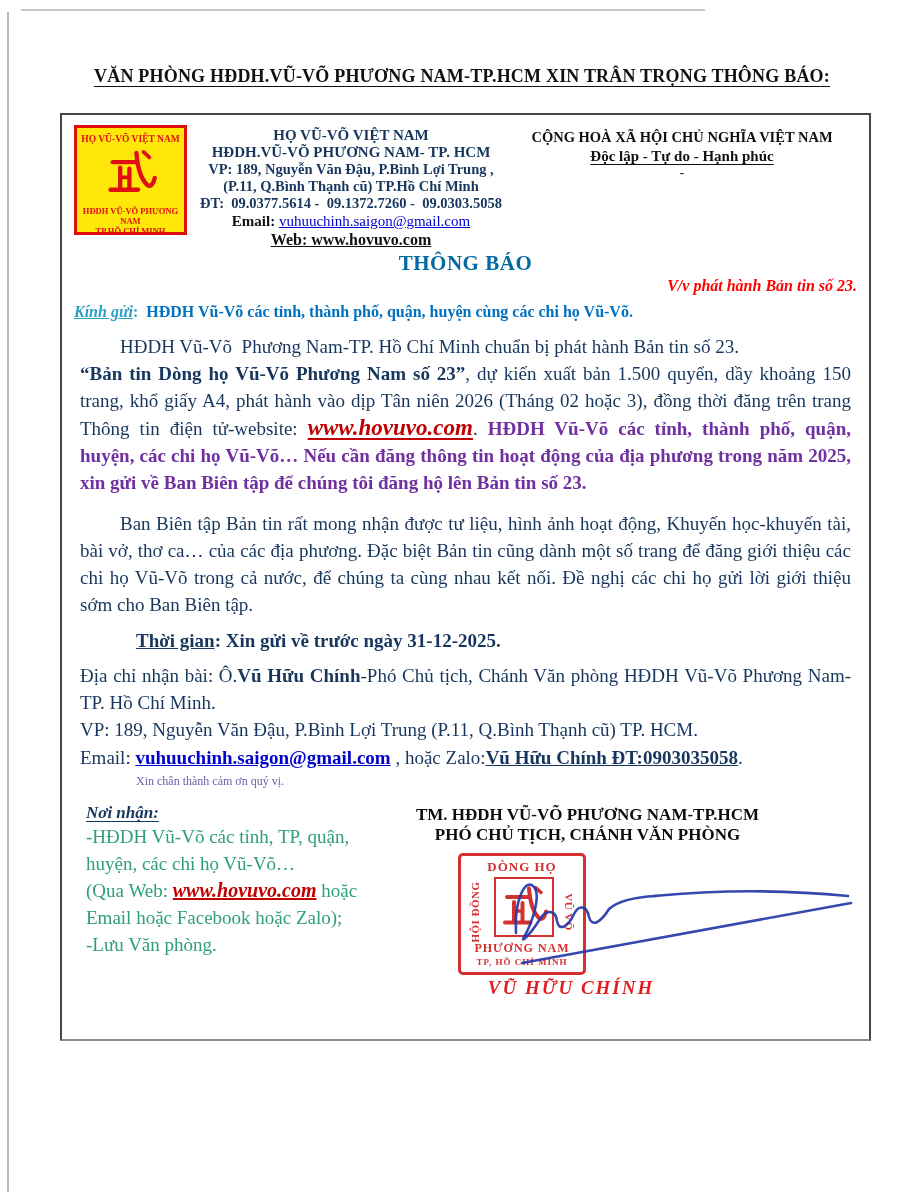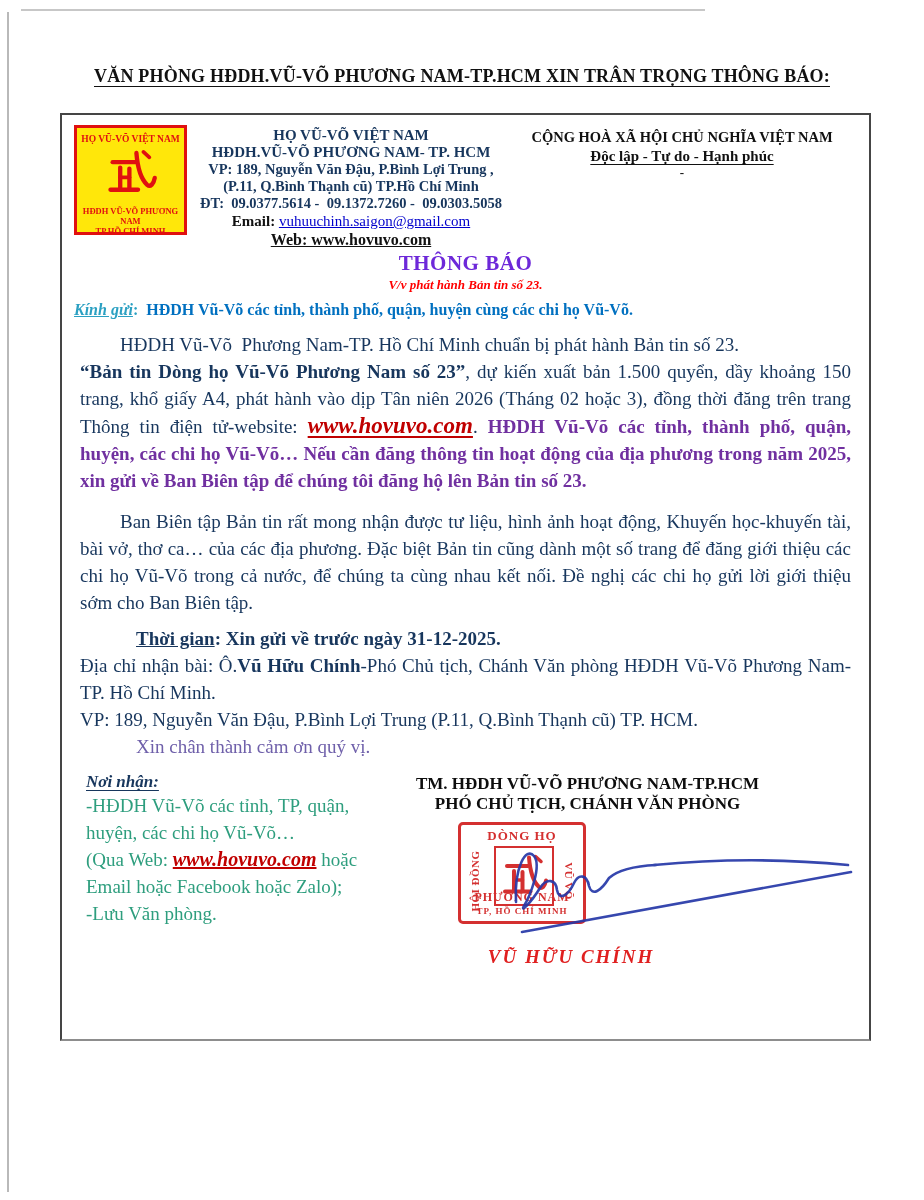--- a/index.html
+++ b/index.html
@@ -58,63 +58,63 @@
   .org-email a, .link-blue { color:#0000CC; text-decoration:underline; cursor:pointer; }
   .org-web { font-size:16px; font-weight:bold; color:#111; text-decoration:underline; margin-top:1px; }
   .org-web span{ cursor:pointer; }
 
   .national { flex:1; text-align:center; padding-top:4px; color:#111; }
   .nat-l1 { font-size:14.5px; font-weight:bold; }
   .nat-l2 { font-size:15px; font-weight:bold; text-decoration:underline; text-underline-offset:3px; margin-top:2px; }
   .nat-dash { font-size:13px; font-weight:bold; }
 
   
-  .tb-title { text-align:center; font-size:21px; font-weight:bold; color:#6d28d9; margin-top:2px; letter-spacing:.5px; }
-  .tb-sub { text-align:center; font-size:13px; font-weight:bold; font-style:italic; color:#FF0000; margin-top:1px; }
+  .tb-title { text-align:center; font-size:21px; font-weight:bold; color:#0369a1; margin-top:2px; letter-spacing:.5px; }
+  .tb-sub { text-align:right; font-size:16px; font-weight:bold; font-style:italic; color:#FF0000; margin-top:1px; }
   .salutation { font-size:16px; margin-top:8px; white-space:nowrap; }
   .sal-label { color:#2BA0C2; font-weight:bold; font-style:italic; text-decoration:underline; }
   .sal-colon { color:#2BA0C2; font-weight:bold; }
   .sal-text { color:#0070C0; font-weight:bold; padding-left:8px; }
 
   
   .para { font-size:19px; line-height:27px; text-align:justify; margin:0 6px; }
   .p-first { text-indent:40px; margin-top:12px; white-space:pre-wrap; }
   .p-main { margin-top:0; }
   .bold-navy { font-weight:bold; }
   .url-red {
     color:#C00000; font-weight:bold; font-style:italic;
     font-size:23px; text-decoration:underline; text-underline-offset:3px; cursor:pointer;
   }
   .purple { color:#7030A0; font-weight:bold; }
   .p2 { text-indent:40px; margin-top:14px; }
   .deadline { font-size:19px; font-weight:bold; margin:12px 6px 0 62px; }
   .deadline .u { text-decoration:underline; }
-  .addr { margin-top:2px; }
+  .addr { margin-top:10px; }
   .line-plain { font-size:19px; line-height:27px; margin:0 6px; }
   .email-line { margin-top:1px; }
   .email-line .mail { color:#0000CC; font-weight:bold; text-decoration:underline; cursor:pointer; }
   .email-line .zalo { font-weight:bold; text-decoration:underline; }
-  .thanks { font-size:19px; color:#6F60AA; margin:3px 6px 0 62px;font-family:Liberation Serif, serif; }
+  .thanks { font-size:12px; color:#6F60AA; margin:3px 6px 0 62px;font-family:Liberation Serif, serif; }
 
   
   .footer { display:flex; margin-top:14px; }
   .f-left { flex:0 0 322px; padding-left:12px; }
   .noinhan { font-size:17px; font-weight:bold; font-style:italic; text-decoration:underline; text-underline-offset:3px; color:#17365D; }
   .f-left .tealline { font-size:19px; line-height:27px; color:#2E9E7E; }
   .url-red-sm { color:#C00000; font-weight:bold; font-style:italic; font-size:20px; text-decoration:underline; cursor:pointer; }
 
   .f-right { flex:1; text-align:center; padding-right:78px; position:relative; }
   .date-line { font-size:19px; font-style:italic; color:#15152a; white-space:pre-wrap; }
   .tm-line { font-size:17px; font-weight:bold; color:#0d0d0d; margin-top:2px; }
   .role-line { font-size:17px; font-weight:bold; color:#0d0d0d; }
 
   .seal-area { position:relative; height:142px; margin-top:8px; }
   .seal {
     position:absolute; left:62px; top:0;
-    width:128px; height:102px;
+    width:128px; height:122px;
     border:3px solid #D43030; border-radius:5px;
     color:#D43030; background:transparent;
   }
   .seal-top { position:absolute; top:3px; left:0; width:100%; text-align:center; font-size:13px; font-weight:bold; letter-spacing:1px; }
   .seal-side-l { position:absolute; left:-17px; top:50px; width:62px; text-align:center; font-size:11px; font-weight:bold; transform:rotate(-90deg); letter-spacing:.5px; }
   .seal-side-r { position:absolute; right:-12px; top:50px; width:52px; text-align:center; font-size:11px; font-weight:bold; transform:rotate(90deg); letter-spacing:.5px; }
   .seal-inner {
     position:absolute; left:33px; top:21px; width:60px; height:60px;
     border:2px solid #D43030; display:flex; align-items:center; justify-content:center;
   }
@@ -191,20 +191,21 @@
   <div class="para p-main"><span class="bold-navy">“Bản tin Dòng họ Vũ-Võ Phương Nam số 23”</span><span>, dự  kiến xuất bản 1.500 quyển, dầy khoảng 150 trang, khổ giấy A4, phát hành vào dịp Tân niên 2026 (Tháng 02 hoặc 3), đồng thời đăng trên trang Thông tin điện tử-website: </span><span class="url-red">www.hovuvo.com</span><span>. </span><span class="purple">HĐDH Vũ-Võ các tỉnh, thành phố, quận, huyện, các chi họ Vũ-Võ… Nếu cần đăng thông tin hoạt động của địa phương trong năm 2025, xin gửi về Ban Biên tập để chúng tôi đăng hộ lên Bản tin số 23.</span></div>
 
   <div class="para p2">Ban Biên tập Bản tin rất mong nhận được tư liệu, hình ảnh hoạt động, Khuyến học-khuyến tài, bài vở, thơ ca… của các địa phương. Đặc biệt Bản tin cũng dành một số trang để đăng giới thiệu các chi họ Vũ-Võ trong cả nước, để chúng ta cùng nhau kết nối. Đề nghị các chi họ gửi lời giới thiệu sớm cho Ban Biên tập.</div>
 
   <div class="deadline"><span class="u">Thời gian</span><span>: Xin gửi về trước ngày 31-12-2025.</span></div>
 
   <div class="para addr"><span>Địa chỉ nhận bài: Ô.</span><span class="bold-navy">Vũ Hữu Chính</span><span>-Phó Chủ tịch, Chánh Văn phòng HĐDH Vũ-Võ Phương Nam-TP. Hồ Chí Minh.</span></div>
 
   <div class="line-plain">VP: 189, Nguyễn Văn Đậu, P.Bình Lợi Trung (P.11, Q.Bình Thạnh cũ) TP. HCM.</div>
 
+  <div class="line-plain email-line"><span>Email: </span><a class="mail">vuhuuchinh.saigon@gmail.com</a><span> , hoặc Zalo:</span><span class="zalo">Vũ Hữu Chính ĐT:0903035058</span><span>.</span></div>
 
   <div class="thanks">Xin chân thành cảm ơn quý vị.</div>
 
   <div class="footer">
     <div class="f-left">
       <div class="noinhan">Nơi nhận:</div>
       <div class="tealline">-HĐDH Vũ-Võ các tỉnh, TP, quận,</div>
       <div class="tealline">huyện, các chi họ Vũ-Võ…</div>
       <div class="tealline"><span>(Qua Web: </span><span class="url-red-sm">www.hovuvo.com</span><span> hoặc</span></div>
       <div class="tealline">Email hoặc Facebook hoặc Zalo);</div>

